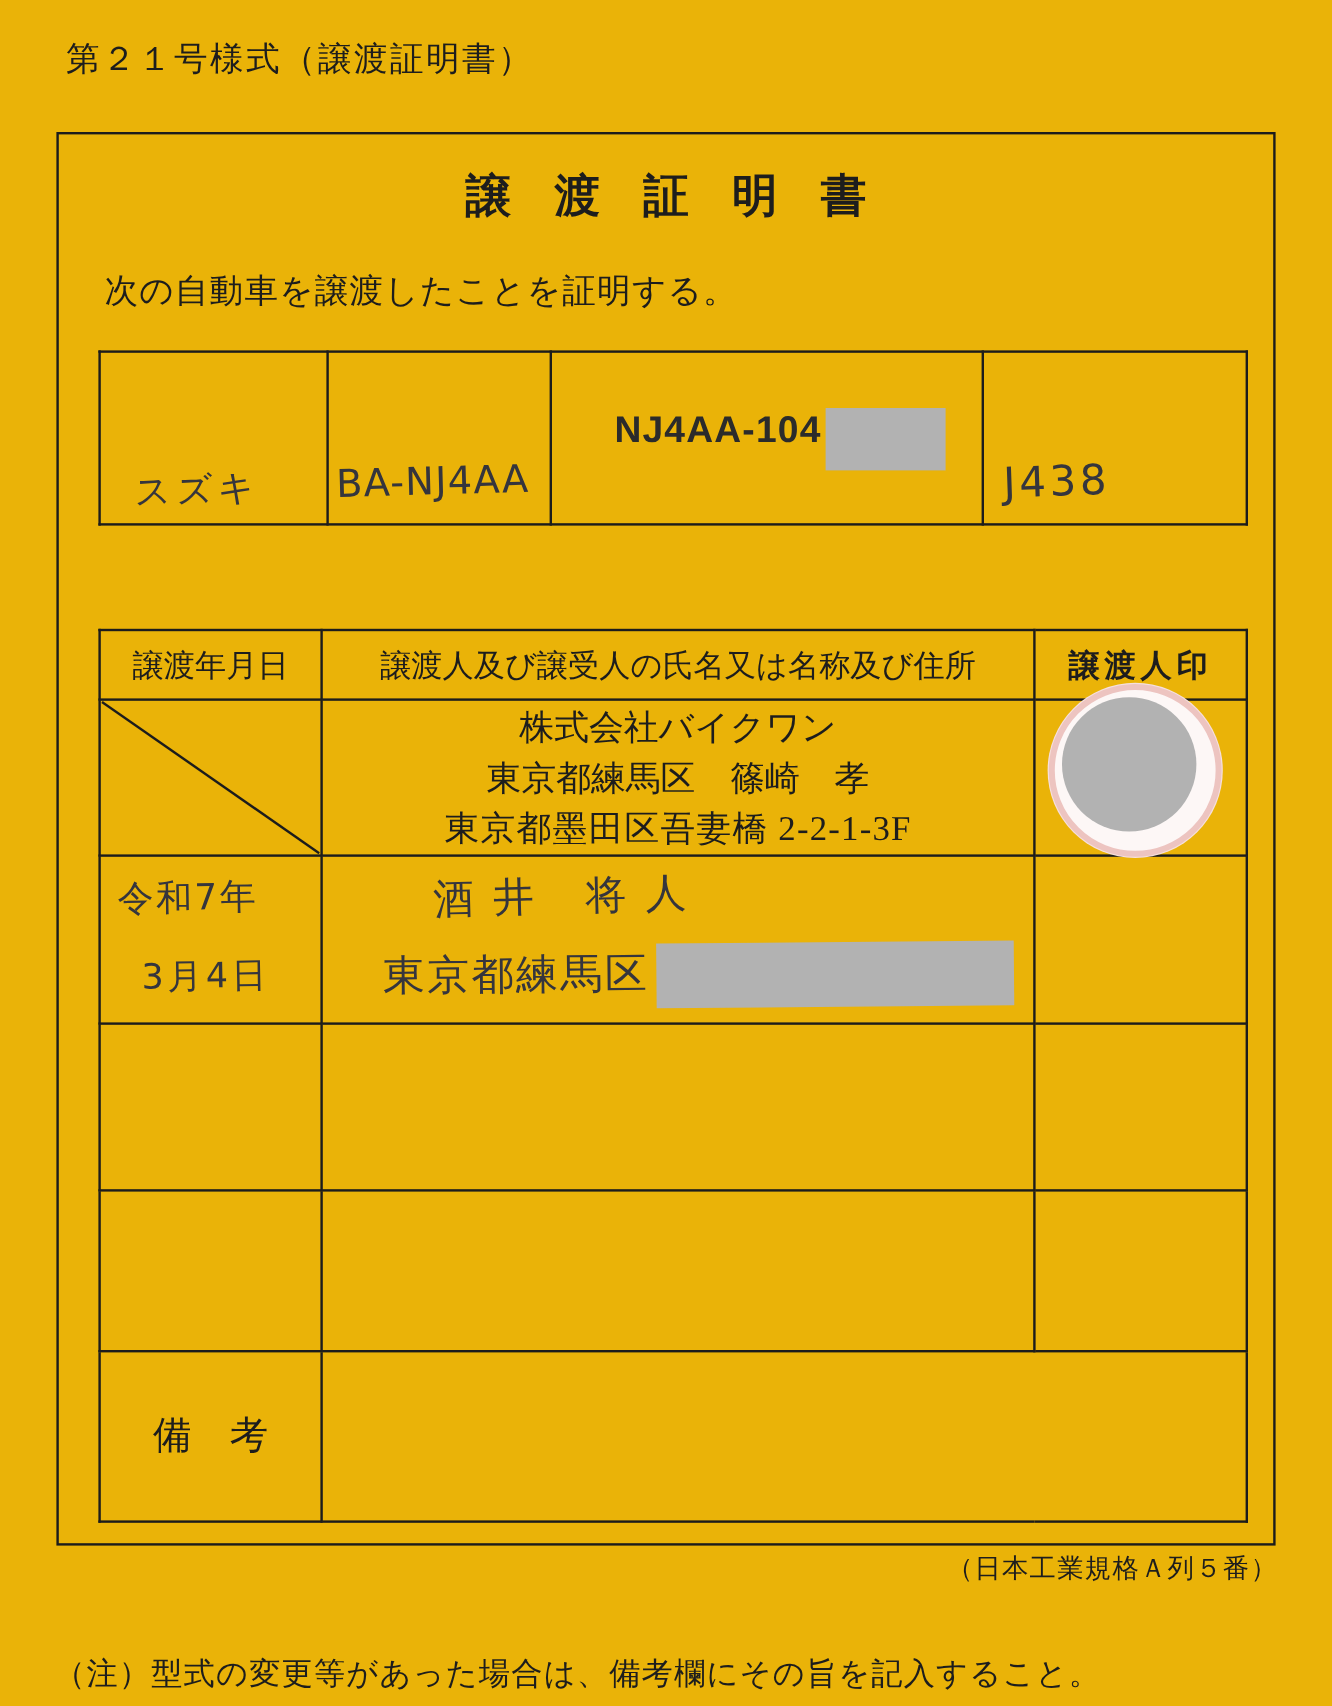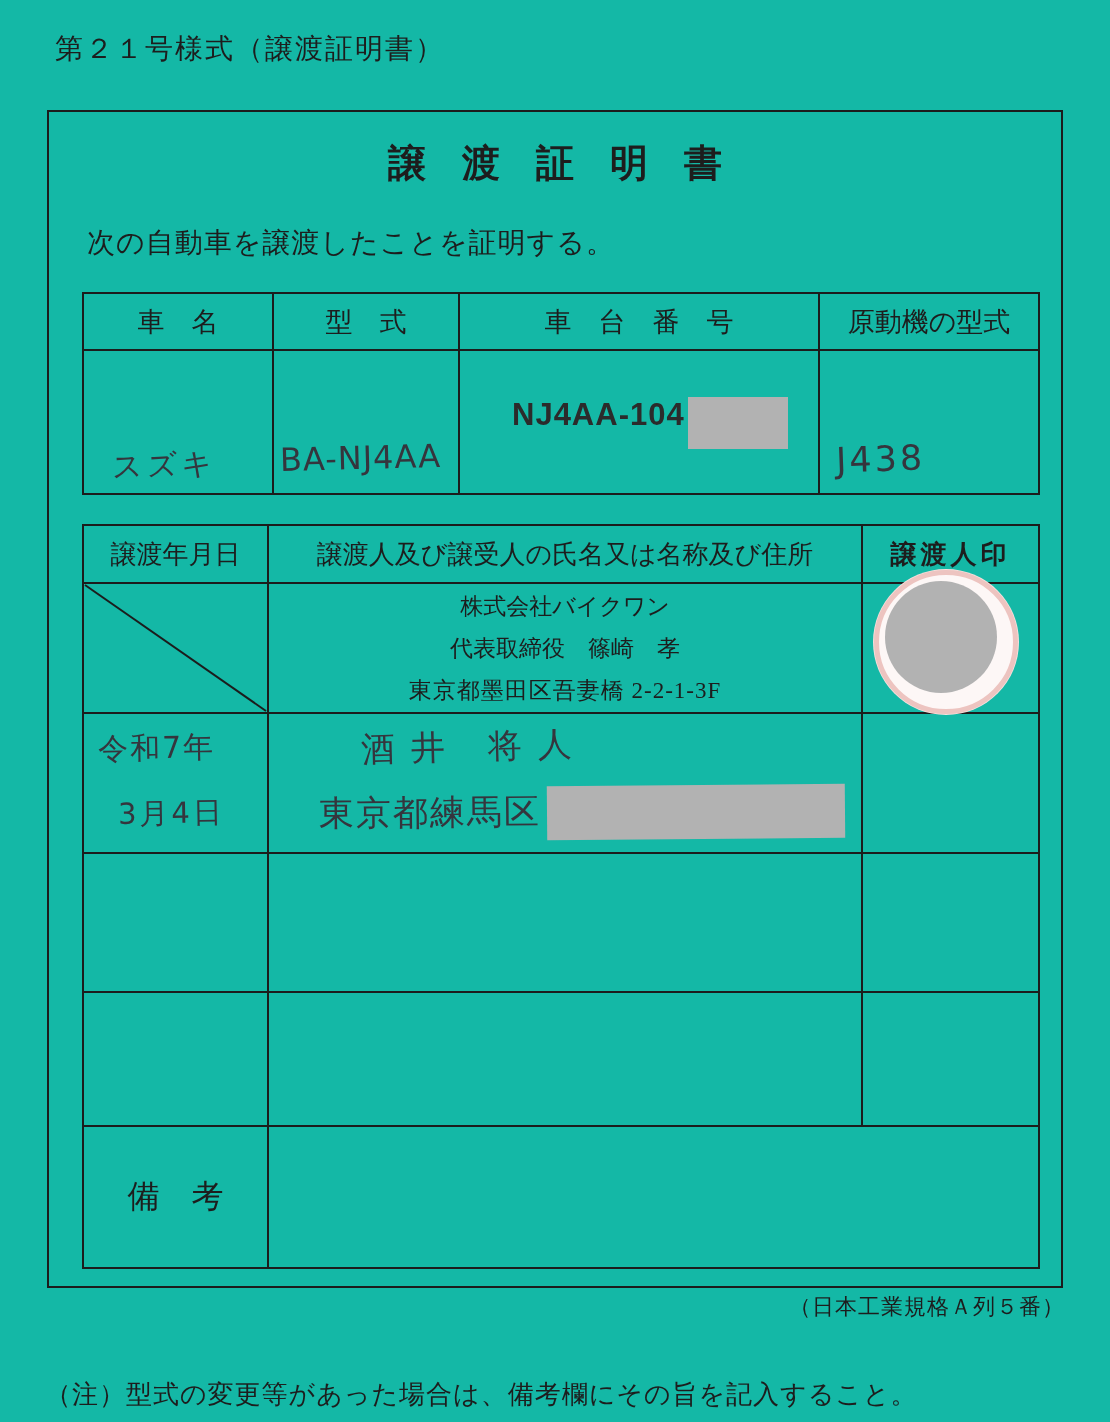--- a/index.html
+++ b/index.html
@@ -1,19 +1,19 @@
 <!DOCTYPE html>
 <html lang="ja"><head>
 <meta charset="utf-8">
 <style>
   html,body{margin:0;padding:0;background:#ffffff;}
   .page{
     position:relative;
     width:1110px;height:1422px;
-    background:#14b8a6;
+    background:#eab308;
     font-family:"Liberation Serif","DejaVu Serif",serif;
     color:#1d1d1d;
     overflow:hidden;
   }
   .form-label{
     position:absolute;left:55px;top:30px;
     font-size:28px;letter-spacing:2px;
   }
   .outer-box{
     position:absolute;left:47px;top:110px;
@@ -42,21 +42,21 @@
   .transfer-table{position:absolute;left:33px;top:412px;width:956px;}
   .transfer-table th{font-size:26px;height:56px;text-align:center;margin-top:14px;}
   .transfer-table td{position:relative;}
   .row-transferor td{height:127px;}
   .row-transferee td{height:138px;}
   .row-empty-1 td{height:137px;}
   .row-empty-2 td{height:132px;}
   .row-remarks td{height:140px;}
   .remarks-label{font-size:32px;text-align:center;}
   .diag-svg{position:absolute;left:0;top:0;width:100%;height:100%;display:block;}
-  .party-lines{text-align:center;font-size:23px;line-height:42px;padding-top:2px;}
+  .party-lines{text-align:center;font-size:29px;line-height:42px;padding-top:2px;}
   .party-lines .line3{letter-spacing:1px;}
   .hand{
     font-family:"DejaVu Sans","Liberation Sans",sans-serif;
     color:#35353d;
   }
   .hw-name{position:absolute;left:28px;top:94px;font-size:30px;transform:rotate(-2deg);letter-spacing:4px;}
   .hw-model{position:absolute;left:6px;top:88px;font-size:32px;transform:rotate(-1.5deg);letter-spacing:1px;}
   .hw-engine{position:absolute;left:16px;top:88px;font-size:35px;transform:rotate(-2deg);letter-spacing:3px;}
   .chassis-wrap{
     position:absolute;left:52px;top:46px;
@@ -110,26 +110,20 @@
     <div class="intro-line">次の自動車を譲渡したことを証明する。</div>
 
     <table class="vehicle-table">
       <colgroup>
           <col style="width:190px">
           <col style="width:186px">
           <col style="width:360px">
           <col style="width:220px">
         </colgroup>
       <tbody>
-          <tr>
-        <th>車　名</th>
-        <th>型　式</th>
-        <th>車　台　番　号</th>
-        <th>原動機の型式</th>
-      </tr>
       <tr>
         <td>
           <span class="hand hw-name">スズキ</span>
         </td>
         <td>
           <span class="hand hw-model">BA-NJ4AA</span>
         </td>
         <td>
           <span class="chassis-wrap">
             <span>NJ4AA-104</span>
@@ -157,21 +151,21 @@
       </tr>
       <tr class="row-transferor">
         <td>
           <svg class="diag-svg" viewBox="0 0 185 127" preserveAspectRatio="none">
             <line x1="1" y1="1" x2="184" y2="126" stroke="#1c1c1c" stroke-width="2"></line>
           </svg>
         </td>
         <td>
           <div class="party-lines">
             <div class="line1">株式会社バイクワン</div>
-            <div class="line2">代表取締役　篠崎　孝</div>
+            <div class="line2">東京都練馬区　篠崎　孝</div>
             <div class="line3">東京都墨田区吾妻橋 2-2-1-3F</div>
           </div>
         </td>
         <td>
           <div class="stamp">
             <div class="stamp-inner"></div>
           </div>
         </td>
       </tr>
       <tr class="row-transferee">

